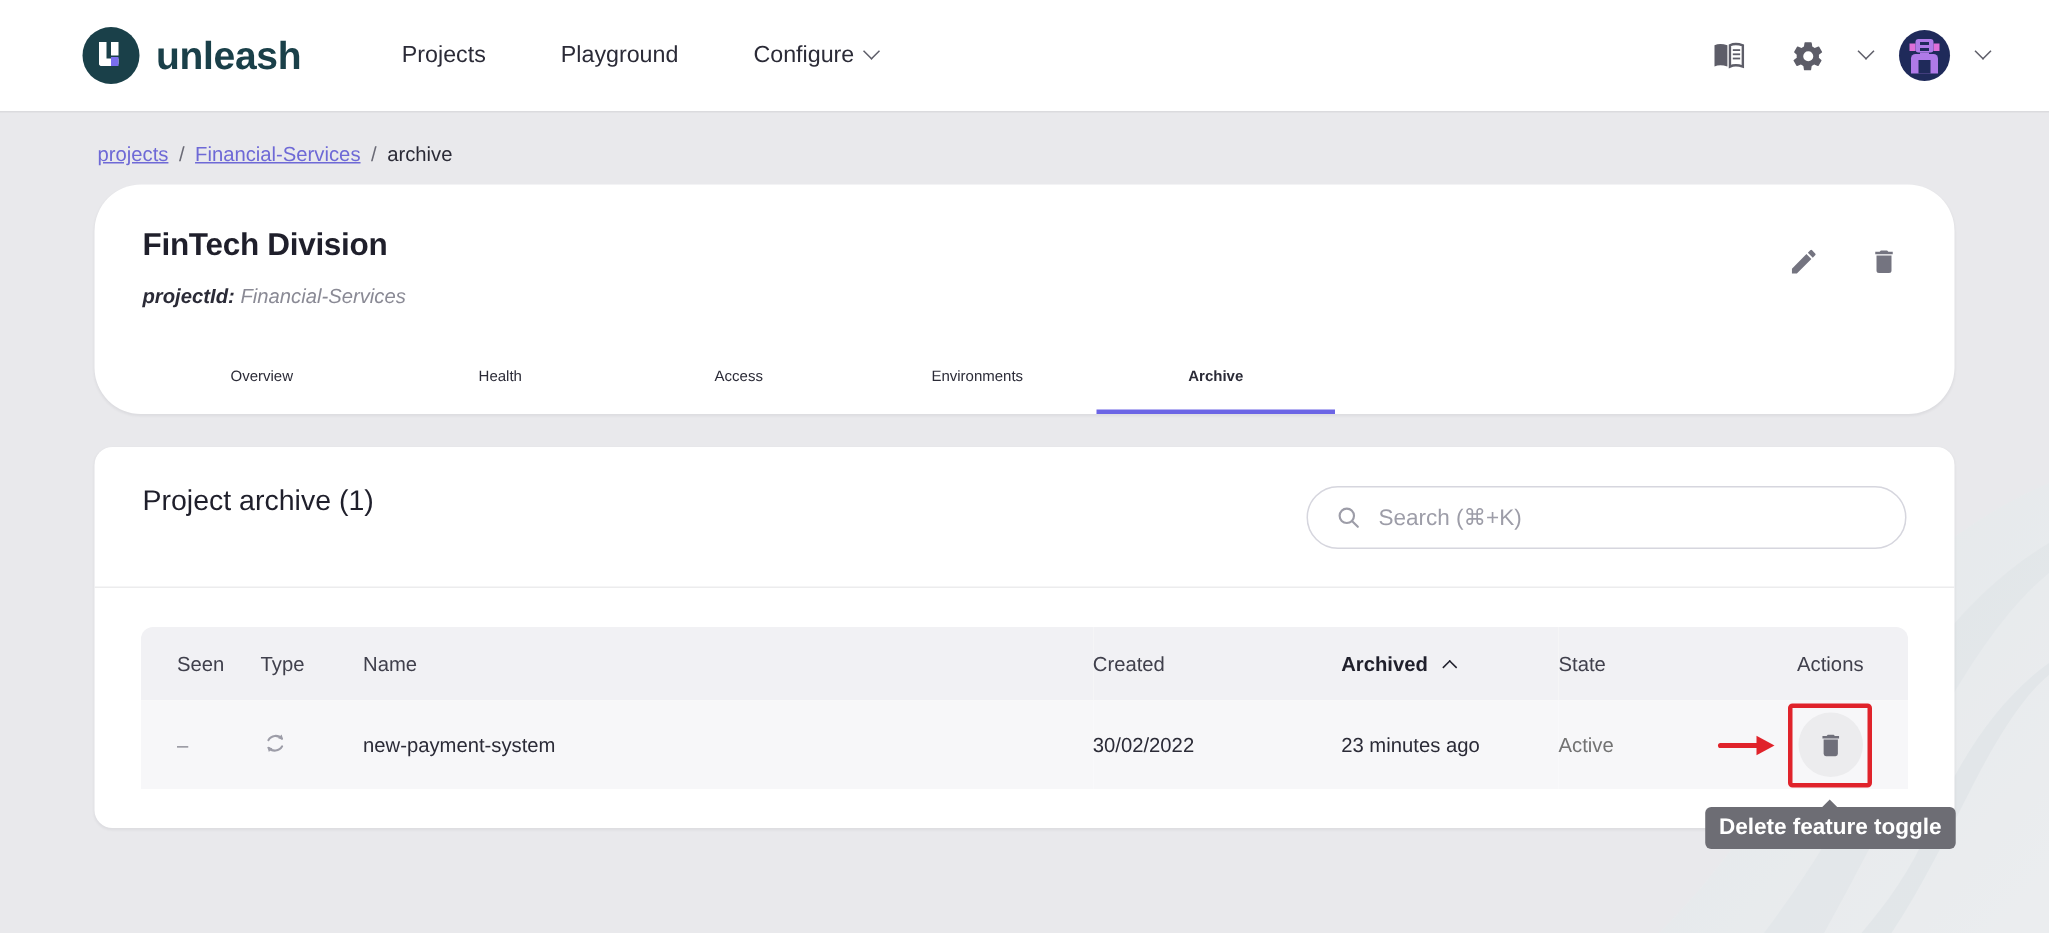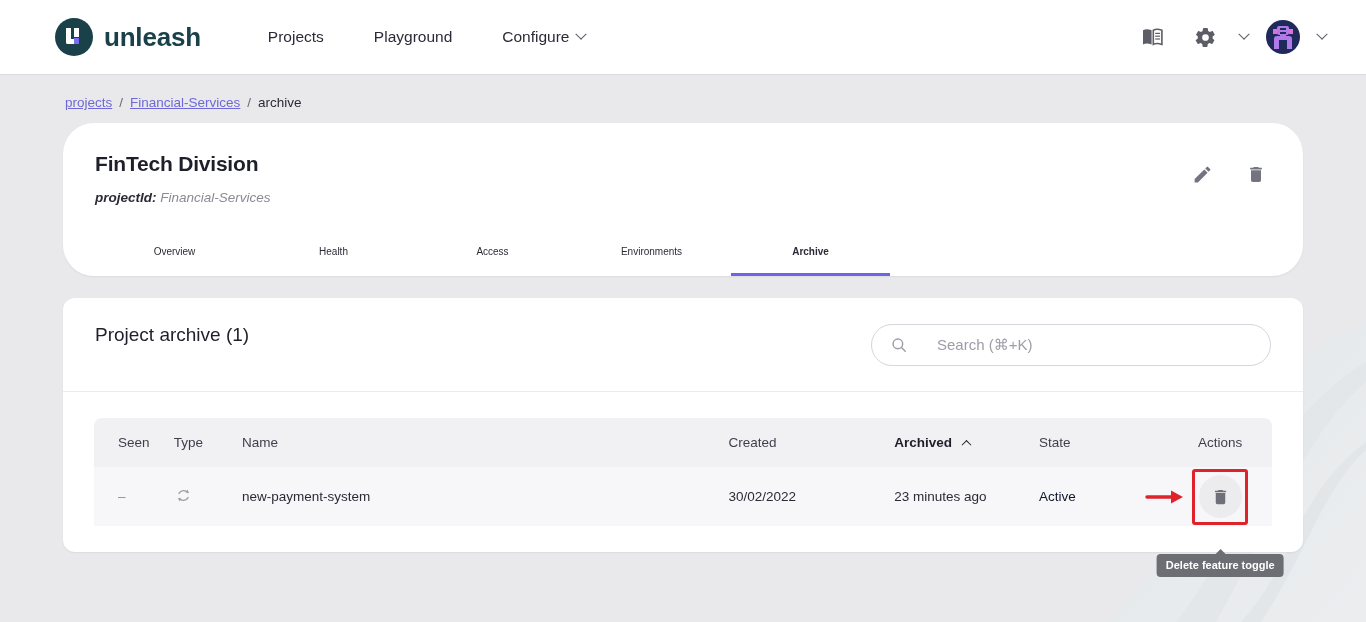--- a/index.html
+++ b/index.html
@@ -160,21 +160,21 @@
   .archive-head {
     display: flex; align-items: flex-start; justify-content: space-between;
     padding: 26px 32px 25px 32px;
     border-bottom: 1px solid #ececed;
   }
   .archive-title { font-size: 19px; font-weight: 400; color: #1f1f2b; }
 
   .search-box {
     width: 400px; height: 42px;
     border: 1px solid #d6d6de; border-radius: 24px;
-    display: flex; align-items: center; gap: 29px;
+    display: flex; align-items: center; gap: 11px;
     padding: 0 18px; background: #fff; cursor: text;
   }
   .search-placeholder { font-size: 15px; color: #9d9da8; }
 
   
   .table-wrap { padding: 0 31px; margin-top: 26px; }
   table { width: 100%; border-collapse: collapse; table-layout: fixed; }
   thead th {
     background: #f1f1f4;
     font-size: 13.5px; font-weight: 400; color: #40404c;
@@ -200,21 +200,21 @@
   }
   tbody td:first-child { padding-left: 24px; }
   .col-seen { width: 77px; }
   .col-type { width: 66px; }
   .col-name { width: 470px; }
   .col-created { width: 160px; }
   .col-archived { width: 140px; }
   .col-state { width: 125px; }
   .col-actions { width: 100px; }
   .dash { color: #8a8a95; }
-  .state-active { color: #0f172a; margin-top: 44px; }
+  .state-active { color: #737373; margin-top: 44px; }
   .center { text-align: center; }
 
   
   .actions-cell { position: relative; }
   .delete-btn-wrap {
     position: relative;
     display: inline-flex;
     align-items: center; justify-content: center;
     width: 50px; height: 50px;
   }
@@ -238,24 +238,24 @@
     right: 100%; top: 50%;
     transform: translateY(-50%);
     margin-right: 10px;
     display: flex; align-items: center;
     pointer-events: none;
   }
   .tooltip {
     position: absolute;
     left: 50%;
     transform: translateX(-50%);
-    top: 82px;
+    top: 66px;
     background: #6d6d74;
     color: #fff;
-    font-size: 11px; font-weight: 700;
+    font-size: 15px; font-weight: 700;
     padding: 5px 9px 6px 9px;
     border-radius: 4px;
     white-space: nowrap;
     z-index: 20;
   }
   .tooltip:before {
     content: "";
     position: absolute;
     left: 50%; top: -5px; margin-left: -5px;
     border-left: 5px solid transparent;

